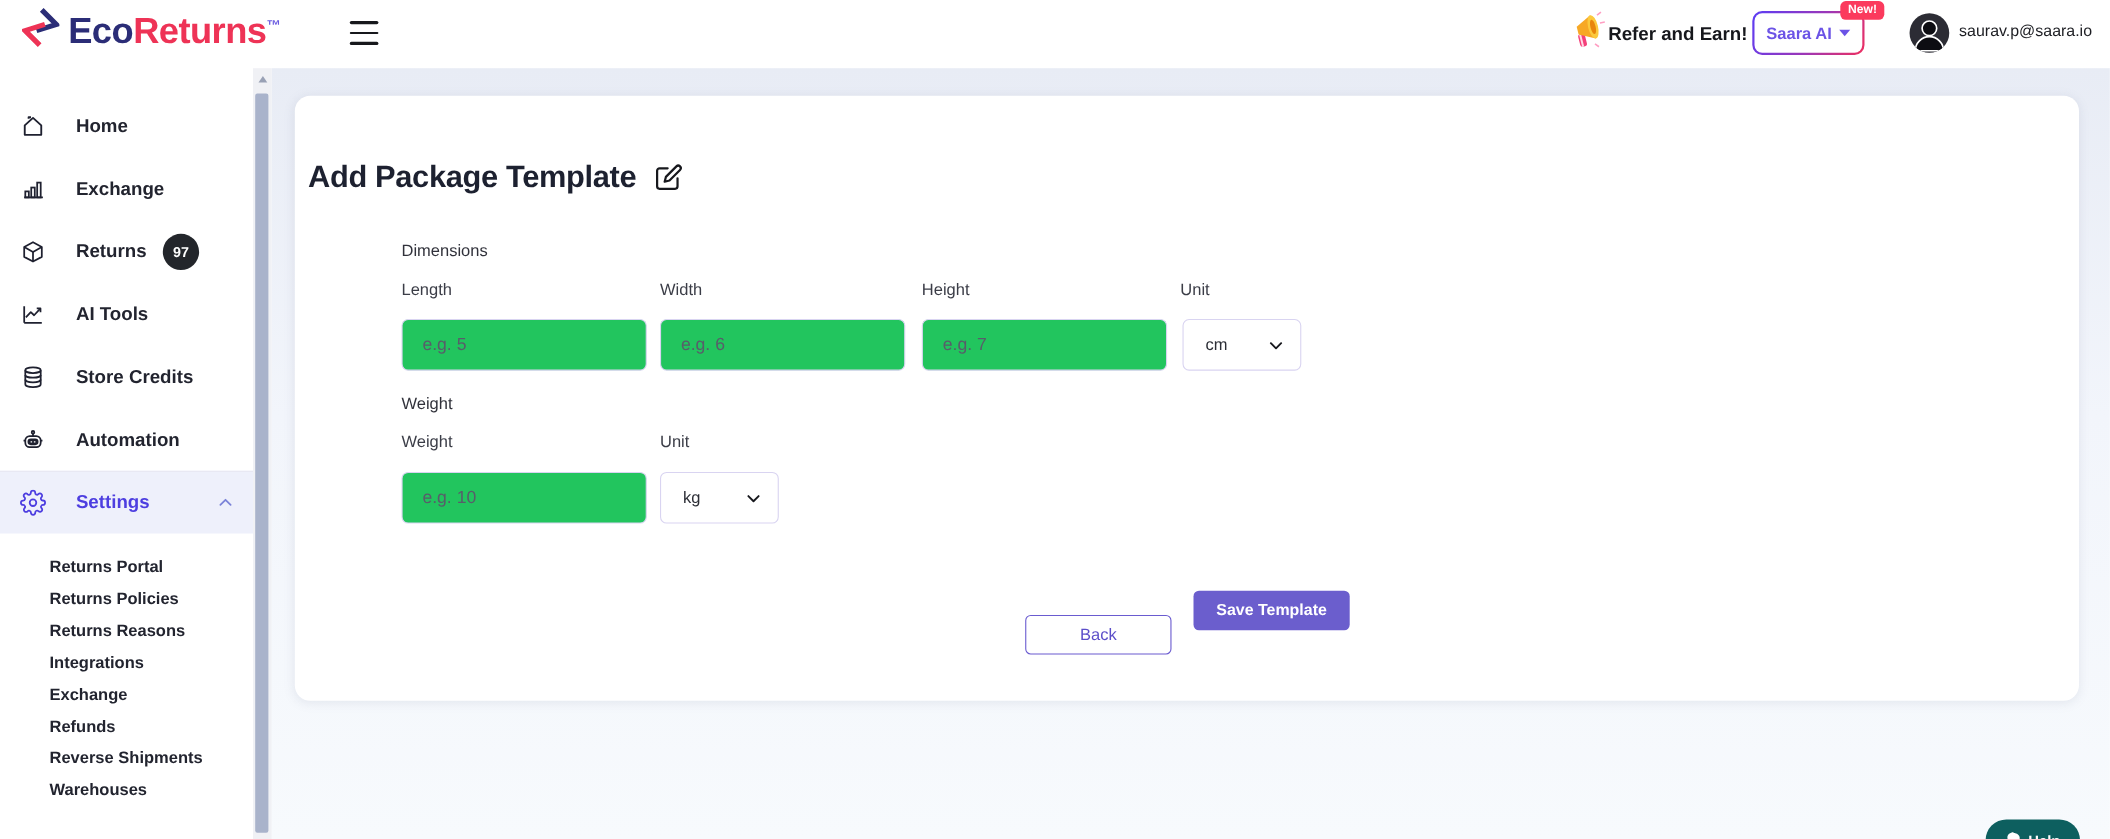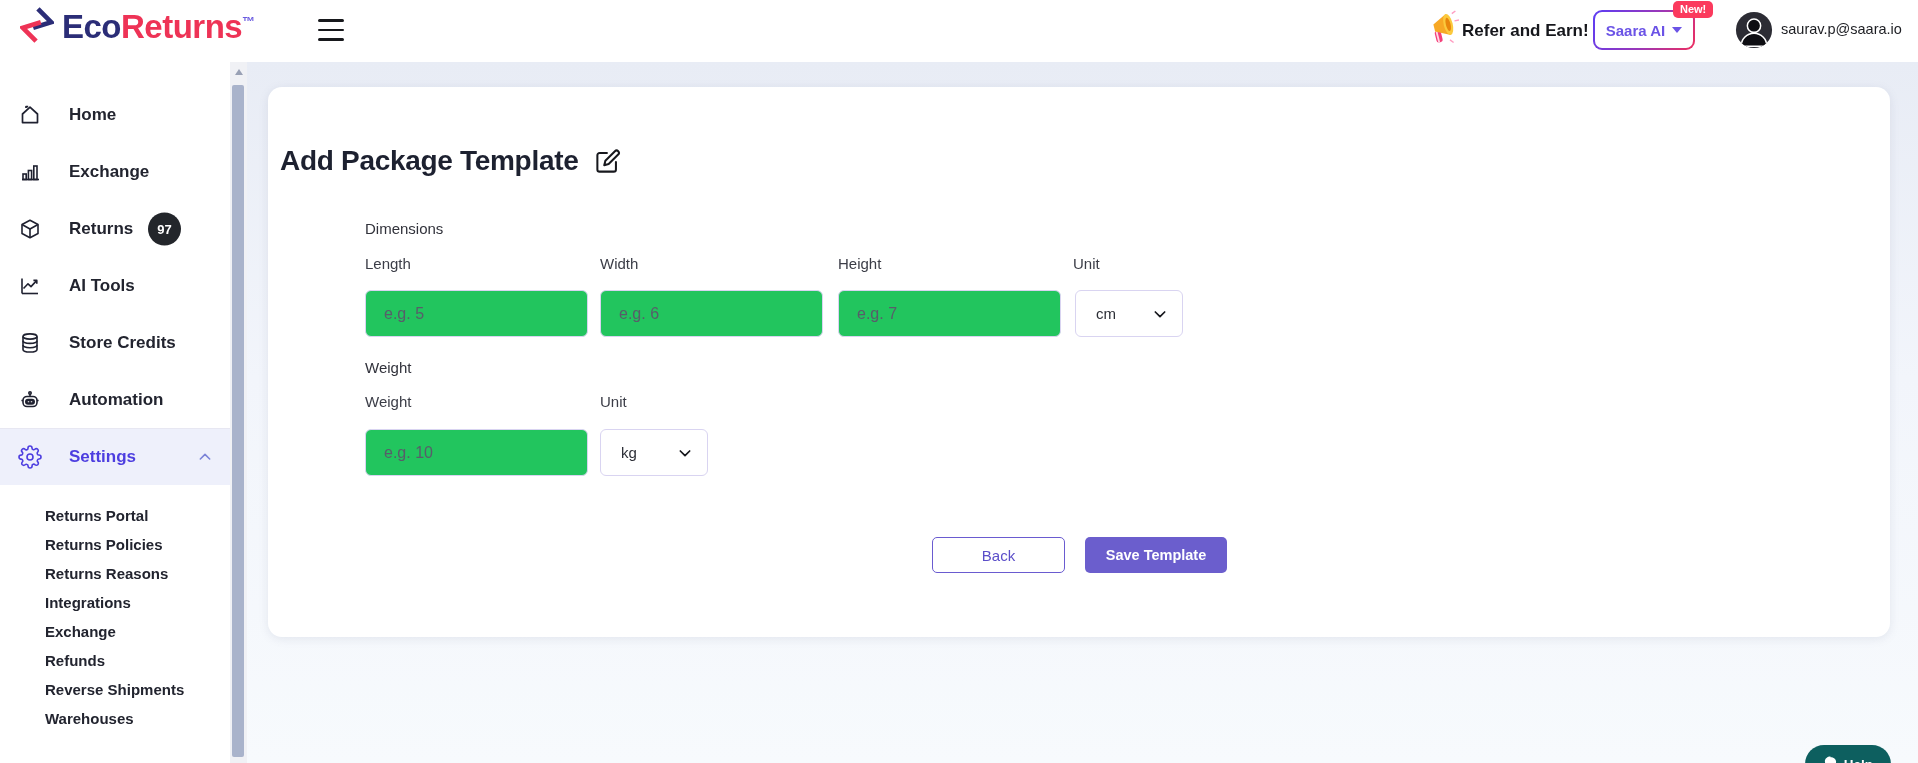--- a/index.html
+++ b/index.html
@@ -75,21 +75,21 @@
     border-radius:6px; background:#22c55e; padding:0 18px; font-size:16px; color:#2c2e36;
     font-family:"Liberation Sans", sans-serif; outline:none; }
   .tinput::placeholder { color:#585d6a; opacity:1; }
 
   .tselect { position:absolute; height:47px; width:108px; border:1px solid #d9d4f1;
     border-radius:6px; background:#fff; display:flex; align-items:center;
     justify-content:space-between; padding:0 14px 0 20px; cursor:pointer; }
   .tselect .sel-val { font-size:15px; color:#2c2e36; }
   .tselect .sel-chev { width:16px; height:16px; color:#17181d; }
 
-  .btn-back { position:absolute; left:664px; top:450px; width:133px; height:36px;
+  .btn-back { position:absolute; left:664px; top:472px; width:133px; height:36px;
     background:#fff; border:1px solid #6a5bd0; border-radius:5px; color:#5b4ec9;
     font-size:15px; font-family:"Liberation Sans", sans-serif; cursor:pointer; }
   .btn-save { position:absolute; left:817px; top:450px; width:142px; height:36px;
     background:#6b5ecd; border:none; border-radius:5px; color:#fff; font-size:14.5px;
     font-weight:700; font-family:"Liberation Sans", sans-serif; cursor:pointer; }
 
   
   .help-pill { position:absolute; left:1805px; top:745px; width:86px; height:38px;
     background:#0d5f5f; border-radius:19px; display:flex; align-items:center;
     justify-content:center; gap:6px; color:#fff; font-size:13.5px; font-weight:700;

